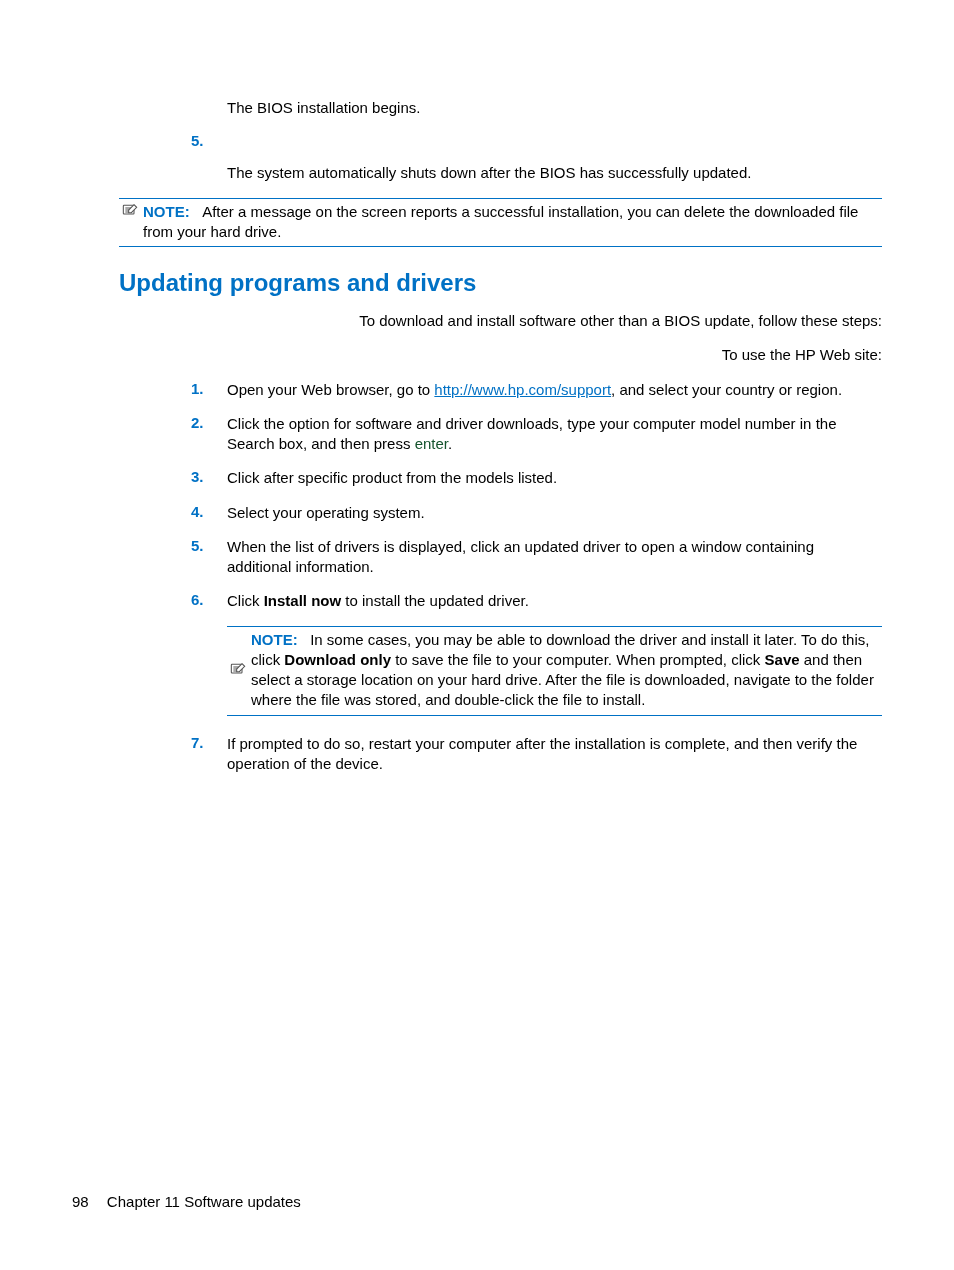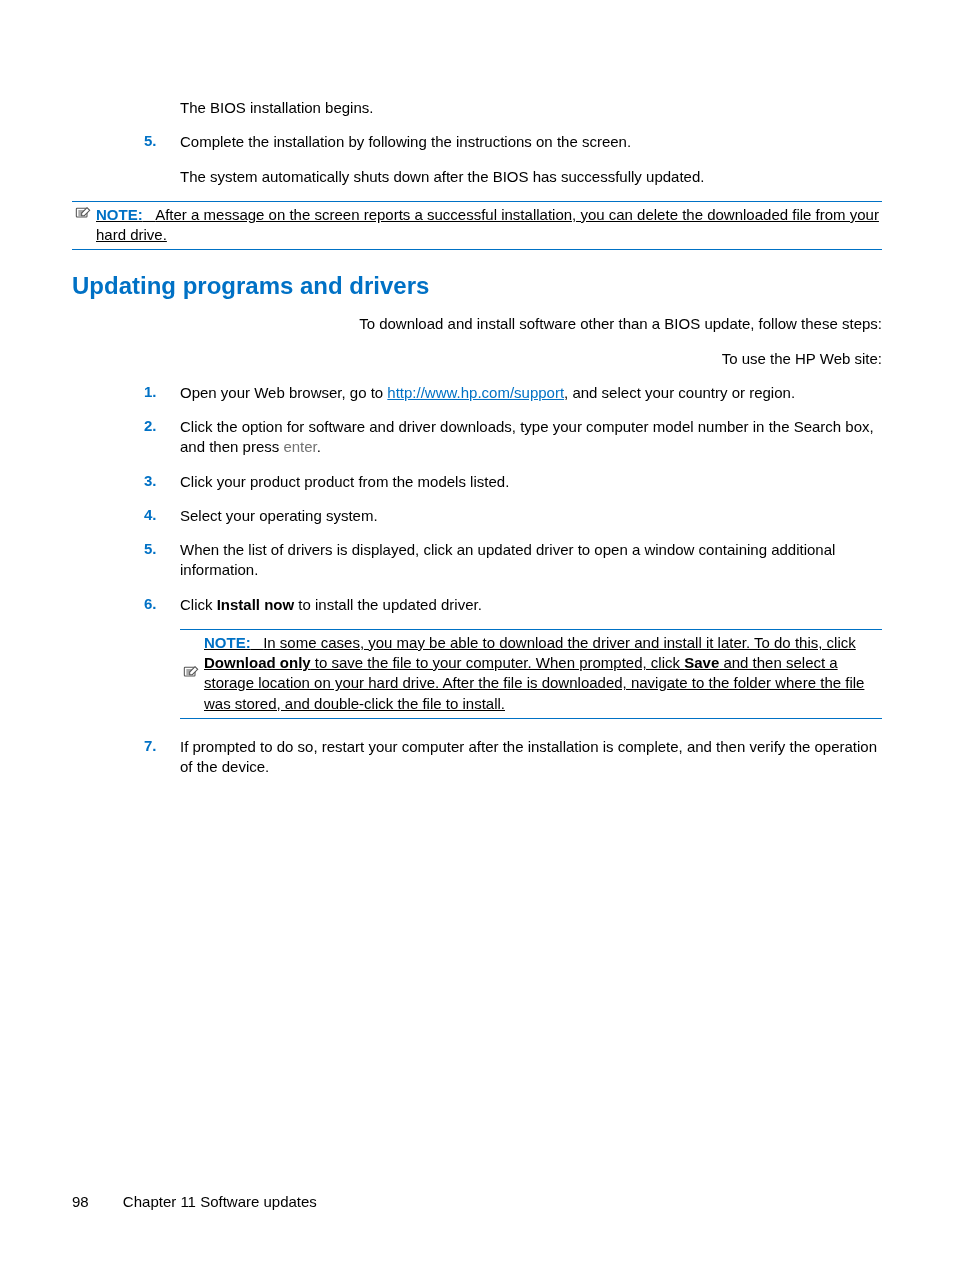--- a/index.html
+++ b/index.html
@@ -9,20 +9,21 @@
     background: #fff;
     color: #000;
     width: 954px;
     height: 1270px;
     position: relative;
     box-sizing: border-box;
   }
   .page {
     padding: 98px 72px 0 72px;
     box-sizing: border-box;
+    margin-left: 47px;
   }
   .body-text {
     font-size: 15px;
     line-height: 1.35;
     margin: 0 0 14px 0;
   }
   .indent1 { margin-left: 108px; }
   .indent0 { margin-left: 72px; text-align: right; }
   .ol-item {
     display: flex;
@@ -61,58 +62,56 @@
     padding-top: 1px;
     text-align: center;
     color: #555;
   }
   .note-icon svg { width: 16px; height: 14px; }
   .note-content {
     font-size: 15px;
     line-height: 1.35;
     flex: 1;
     padding-left: 2px;
-    text-decoration: underline;
   }
   .note-label {
     color: #0071c5;
     font-weight: bold;
   }
   h2.section {
     color: #0071c5;
     font-size: 24px;
     font-weight: bold;
     margin: 22px 0 14px 0;
   }
   a.weblink {
     color: #0071c5;
     text-decoration: underline;
   }
   .inline-link {
-    color: #737373;
+    color: #14532d;
   }
   .footer {
     position: absolute;
     left: 72px;
     bottom: 60px;
     font-size: 15px;
   }
-  .footer .pagenum { margin-right: 30px; }
+  .footer .pagenum { margin-right: 14px; }
   b { font-weight: bold; }
 </style>
 </head>
 <body>
 
 <div class="page">
 
   <p class="body-text indent1">The BIOS installation begins.</p>
 
   <div class="ol-item level0">
     <div class="num">5.</div>
-    <div class="txt">Complete the installation by following the instructions on the screen.</div>
   </div>
 
   <p class="body-text indent1">The system automatically shuts down after the BIOS has successfully updated.</p>
 
   <div class="note-box offset-0">
     <div class="note-icon">
       <svg viewBox="0 0 24 20" fill="none" stroke="#555" stroke-width="1.6">
         <rect x="2" y="3" width="16" height="13" rx="1"></rect>
         <path d="M5 7 h10 M5 10 h10 M5 13 h6"></path>
         <path d="M18 2 l4 4 -8 8 -4 0 0 -4 z" fill="#fff"></path>
@@ -137,21 +136,21 @@
 
   <div class="ol-item level0">
     <div class="num">2.</div>
     <div class="txt">
       <span>Click the option for software and driver downloads, type your computer model number in the Search box, and then press </span><span class="inline-link">enter</span><span>.</span>
     </div>
   </div>
 
   <div class="ol-item level0">
     <div class="num">3.</div>
-    <div class="txt">Click your product product from the models listed.</div>
+    <div class="txt">Click after specific product from the models listed.</div>
   </div>
 
   <div class="ol-item level0">
     <div class="num">4.</div>
     <div class="txt">Select your operating system.</div>
   </div>
 
   <div class="ol-item level0">
     <div class="num">5.</div>
     <div class="txt">When the list of drivers is displayed, click an updated driver to open a window containing additional information.</div>

